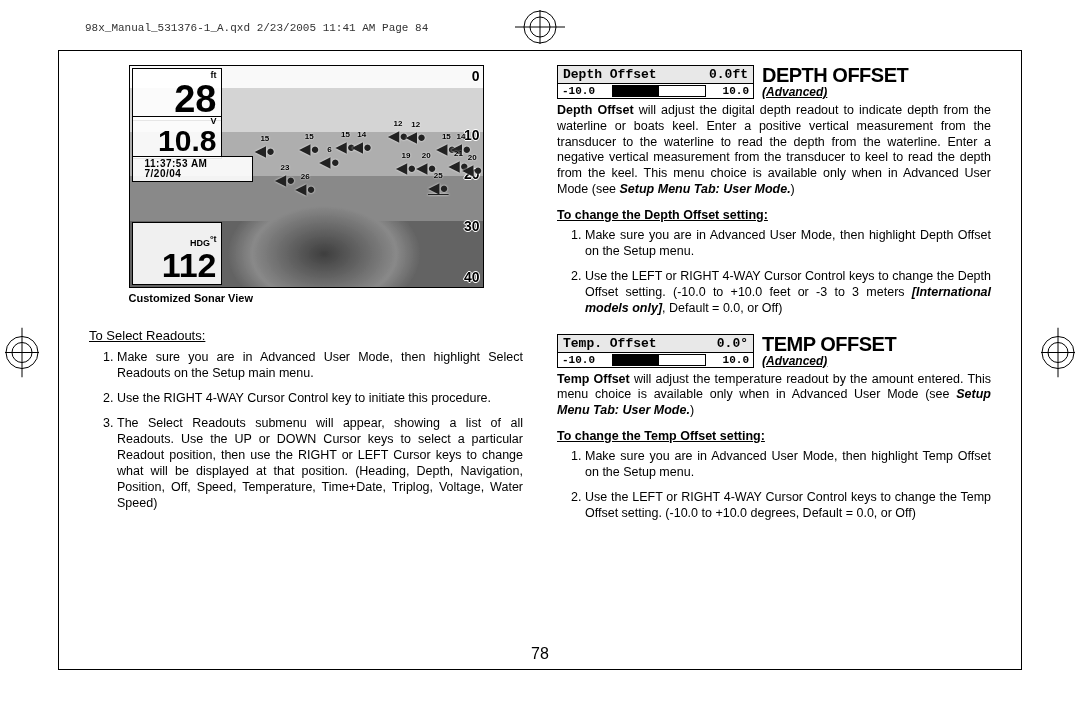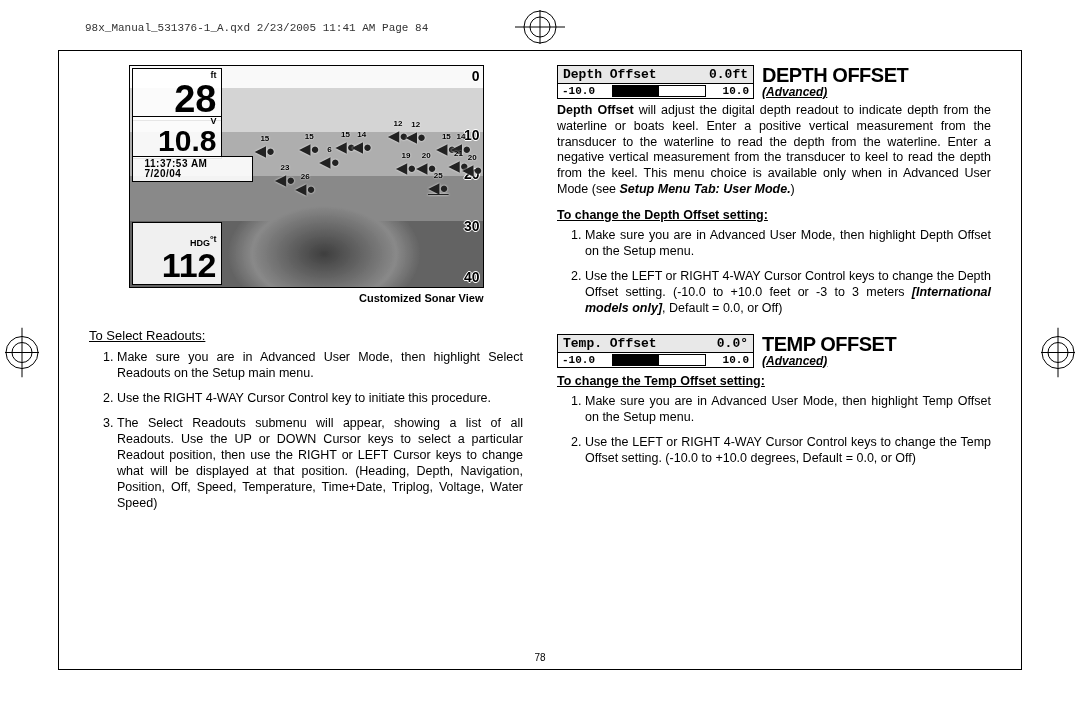--- a/index.html
+++ b/index.html
@@ -105,21 +105,21 @@
     text-shadow: -1px 0 #fff, 1px 0 #fff, 0 -1px #fff, 0 1px #fff;
   }
   .fish {
     position:absolute; font-size:15px; color:#222;
     text-shadow: 0 0 2px #fff;
     line-height:1;
     text-align:right;
   }
   .fish .n { position:absolute; top:-8px; left:50%; transform:translateX(-50%); font-size:8px; font-weight:bold; color:#000;}
   .caption {
-    text-align:right;
+    text-align:left;
     font-size:11px;
     font-weight:bold;
     margin-top:4px;
   }
   .subhead {
     font-weight:normal;
     text-decoration: underline;
     margin-top:24px;
     margin-bottom:6px;
     font-size:13px;
@@ -188,21 +188,21 @@
     font-weight:bold;
     text-decoration: underline;
     margin:6px 0 5px 0;
     font-size:12.5px;
   }
   .pagenum {
     position:absolute;
     bottom:6px;
     left:50%;
     transform:translateX(-50%);
-    font-size:10px;
+    font-size:16px;
   }
   b { font-weight:bold; }
   i { font-style:italic; }
 </style>
 </head>
 <body>
 
 <div class="crop-top">
   <svg width="50" height="34">
       <circle cx="25" cy="17" r="10" stroke="#000" fill="none"></circle>
@@ -336,20 +336,23 @@
                 <div class="fill"></div>
               </div>
             <span>10.0</span>
           </div>
         </div>
         <div>
           <div class="big-title">TEMP OFFSET</div>
           <div class="adv">(Advanced)</div>
         </div>
       </div>
+      <p class="body-para">
+        <b>Temp Offset</b><span> will adjust the temperature readout by the amount entered. This menu choice is available only when in Advanced User Mode (see </span><b><i>Setup Menu Tab: User Mode.</i></b><span>)</span>
+      </p>
       <div class="subhead2">To change the Temp Offset setting:</div>
       <ol class="steps">
         <li>Make sure you are in Advanced User Mode, then highlight Temp Offset on the Setup menu.</li>
         <li>Use the LEFT or RIGHT 4-WAY Cursor Control keys to change the Temp Offset setting. (-10.0 to +10.0 degrees, Default = 0.0, or Off)</li>
       </ol>
 
     </div>
   </div>
   <div class="pagenum">78</div>
 </div>

